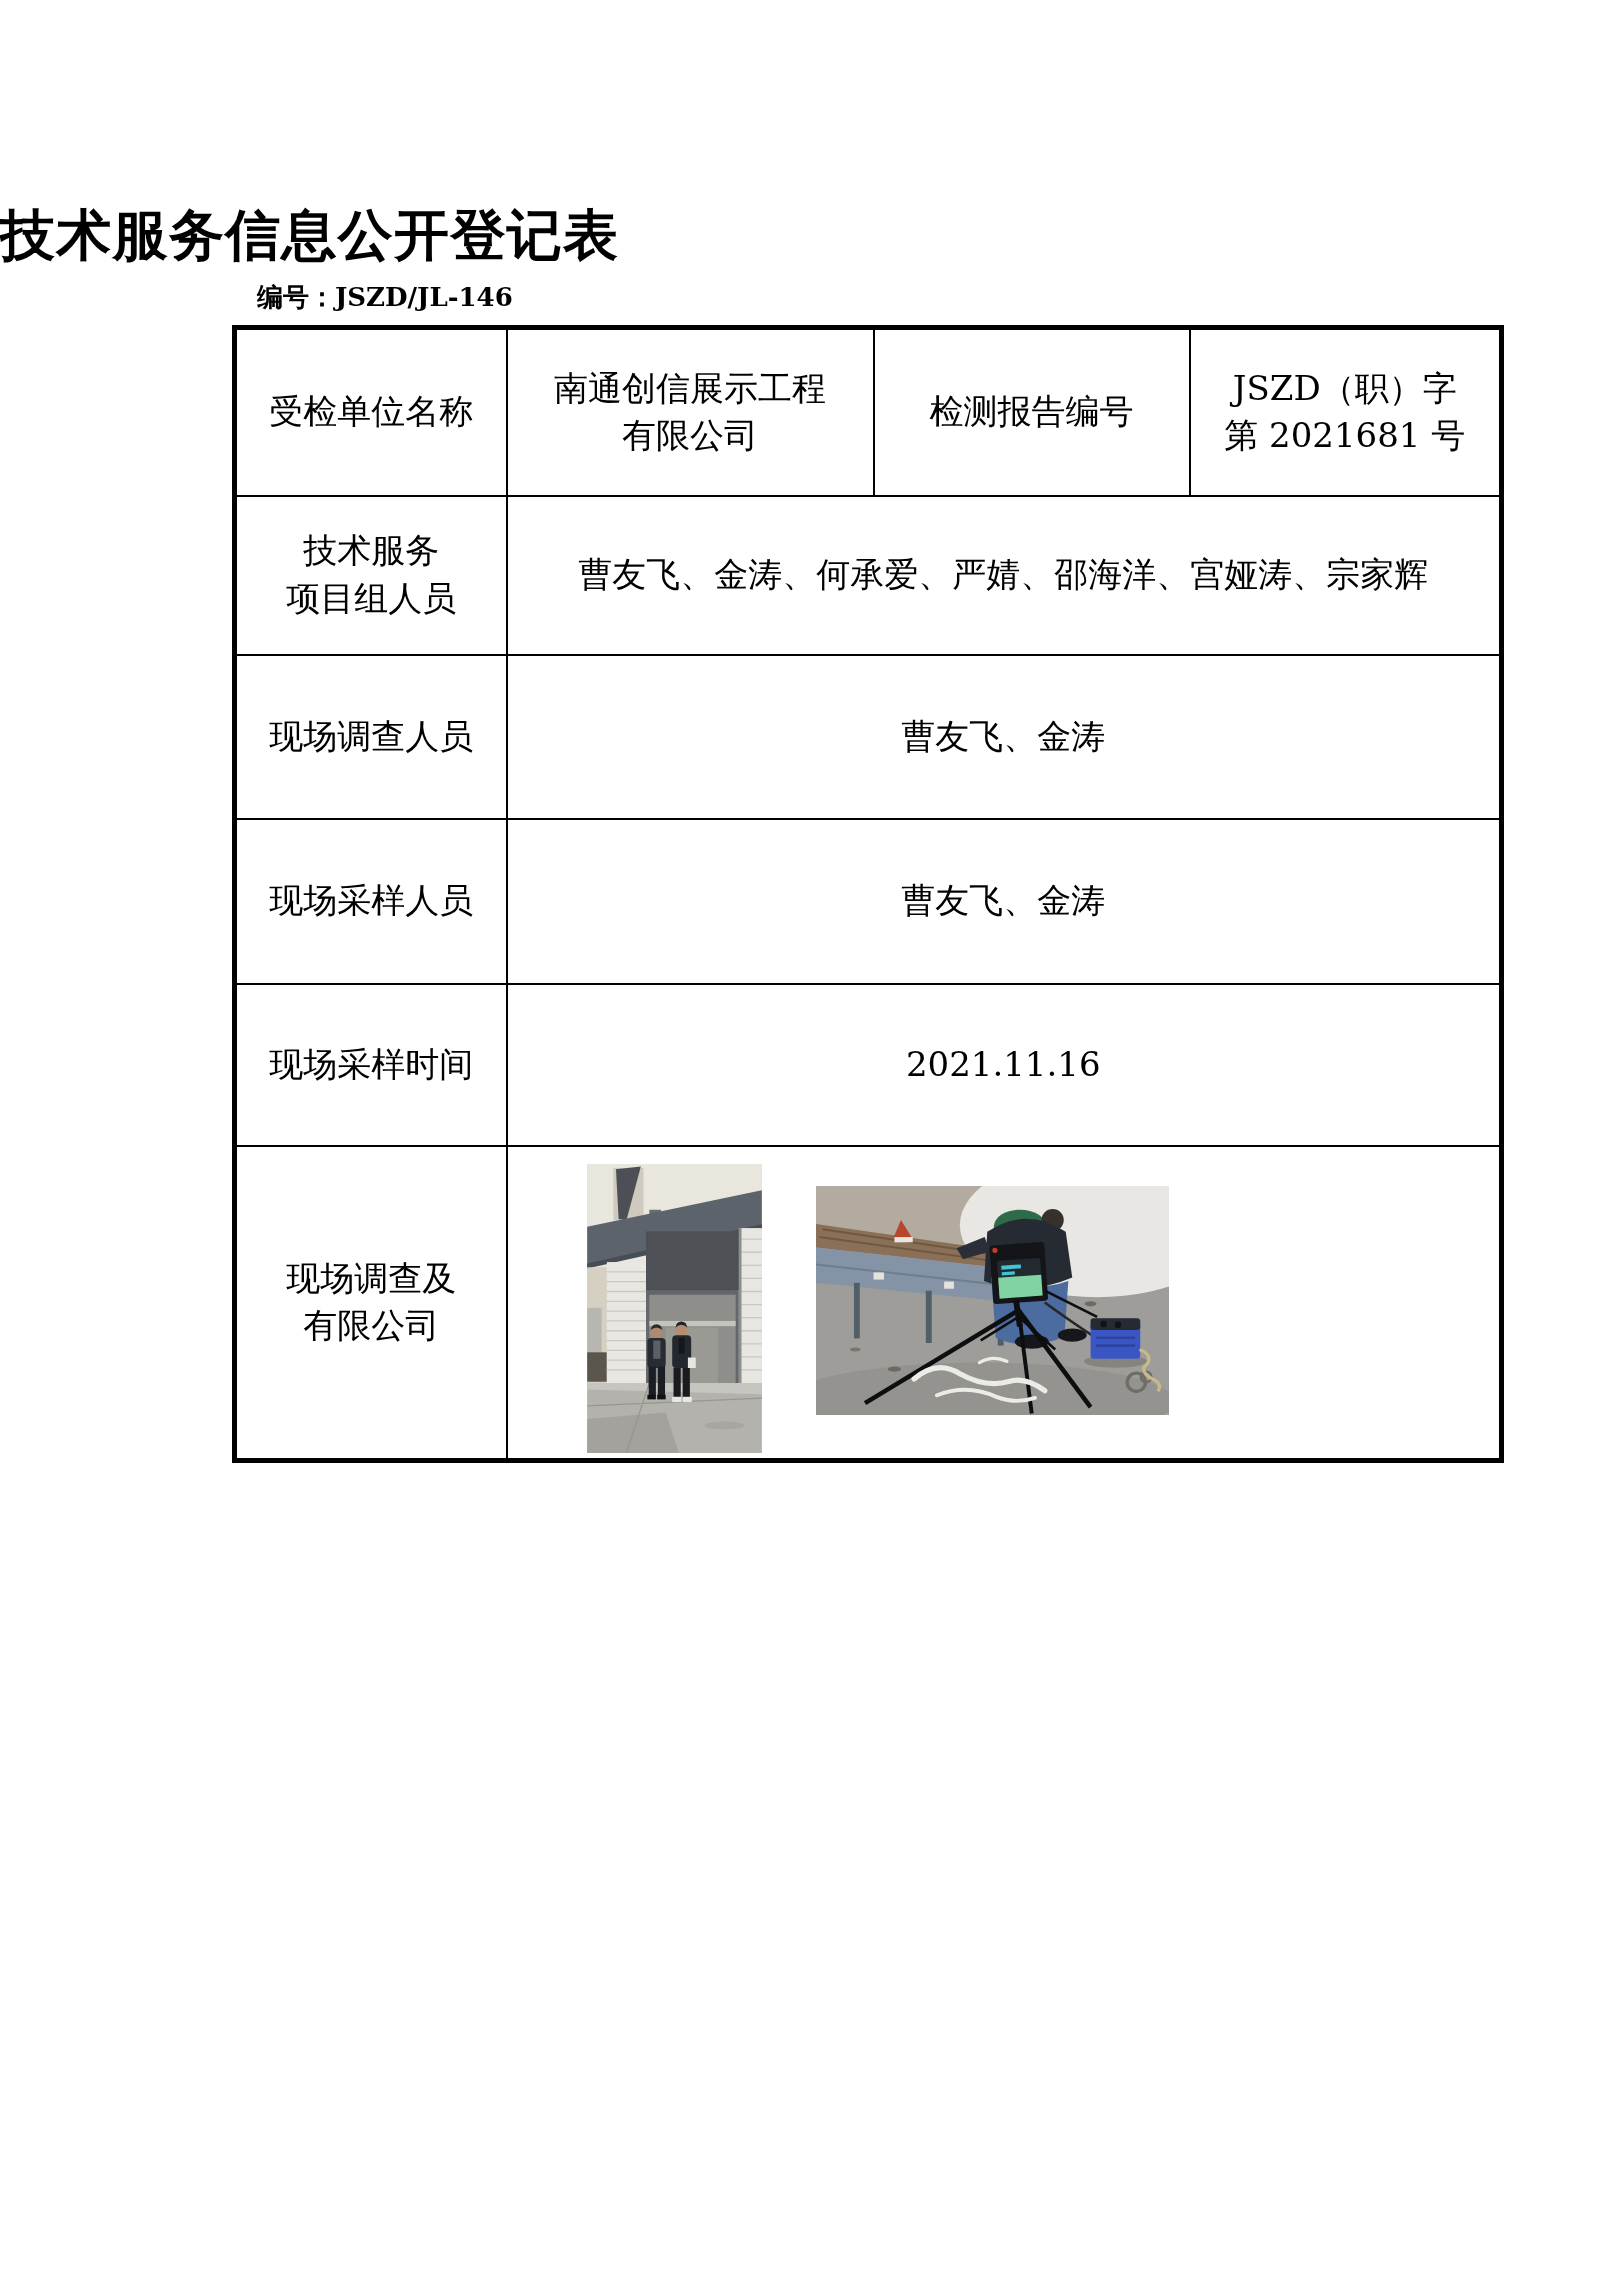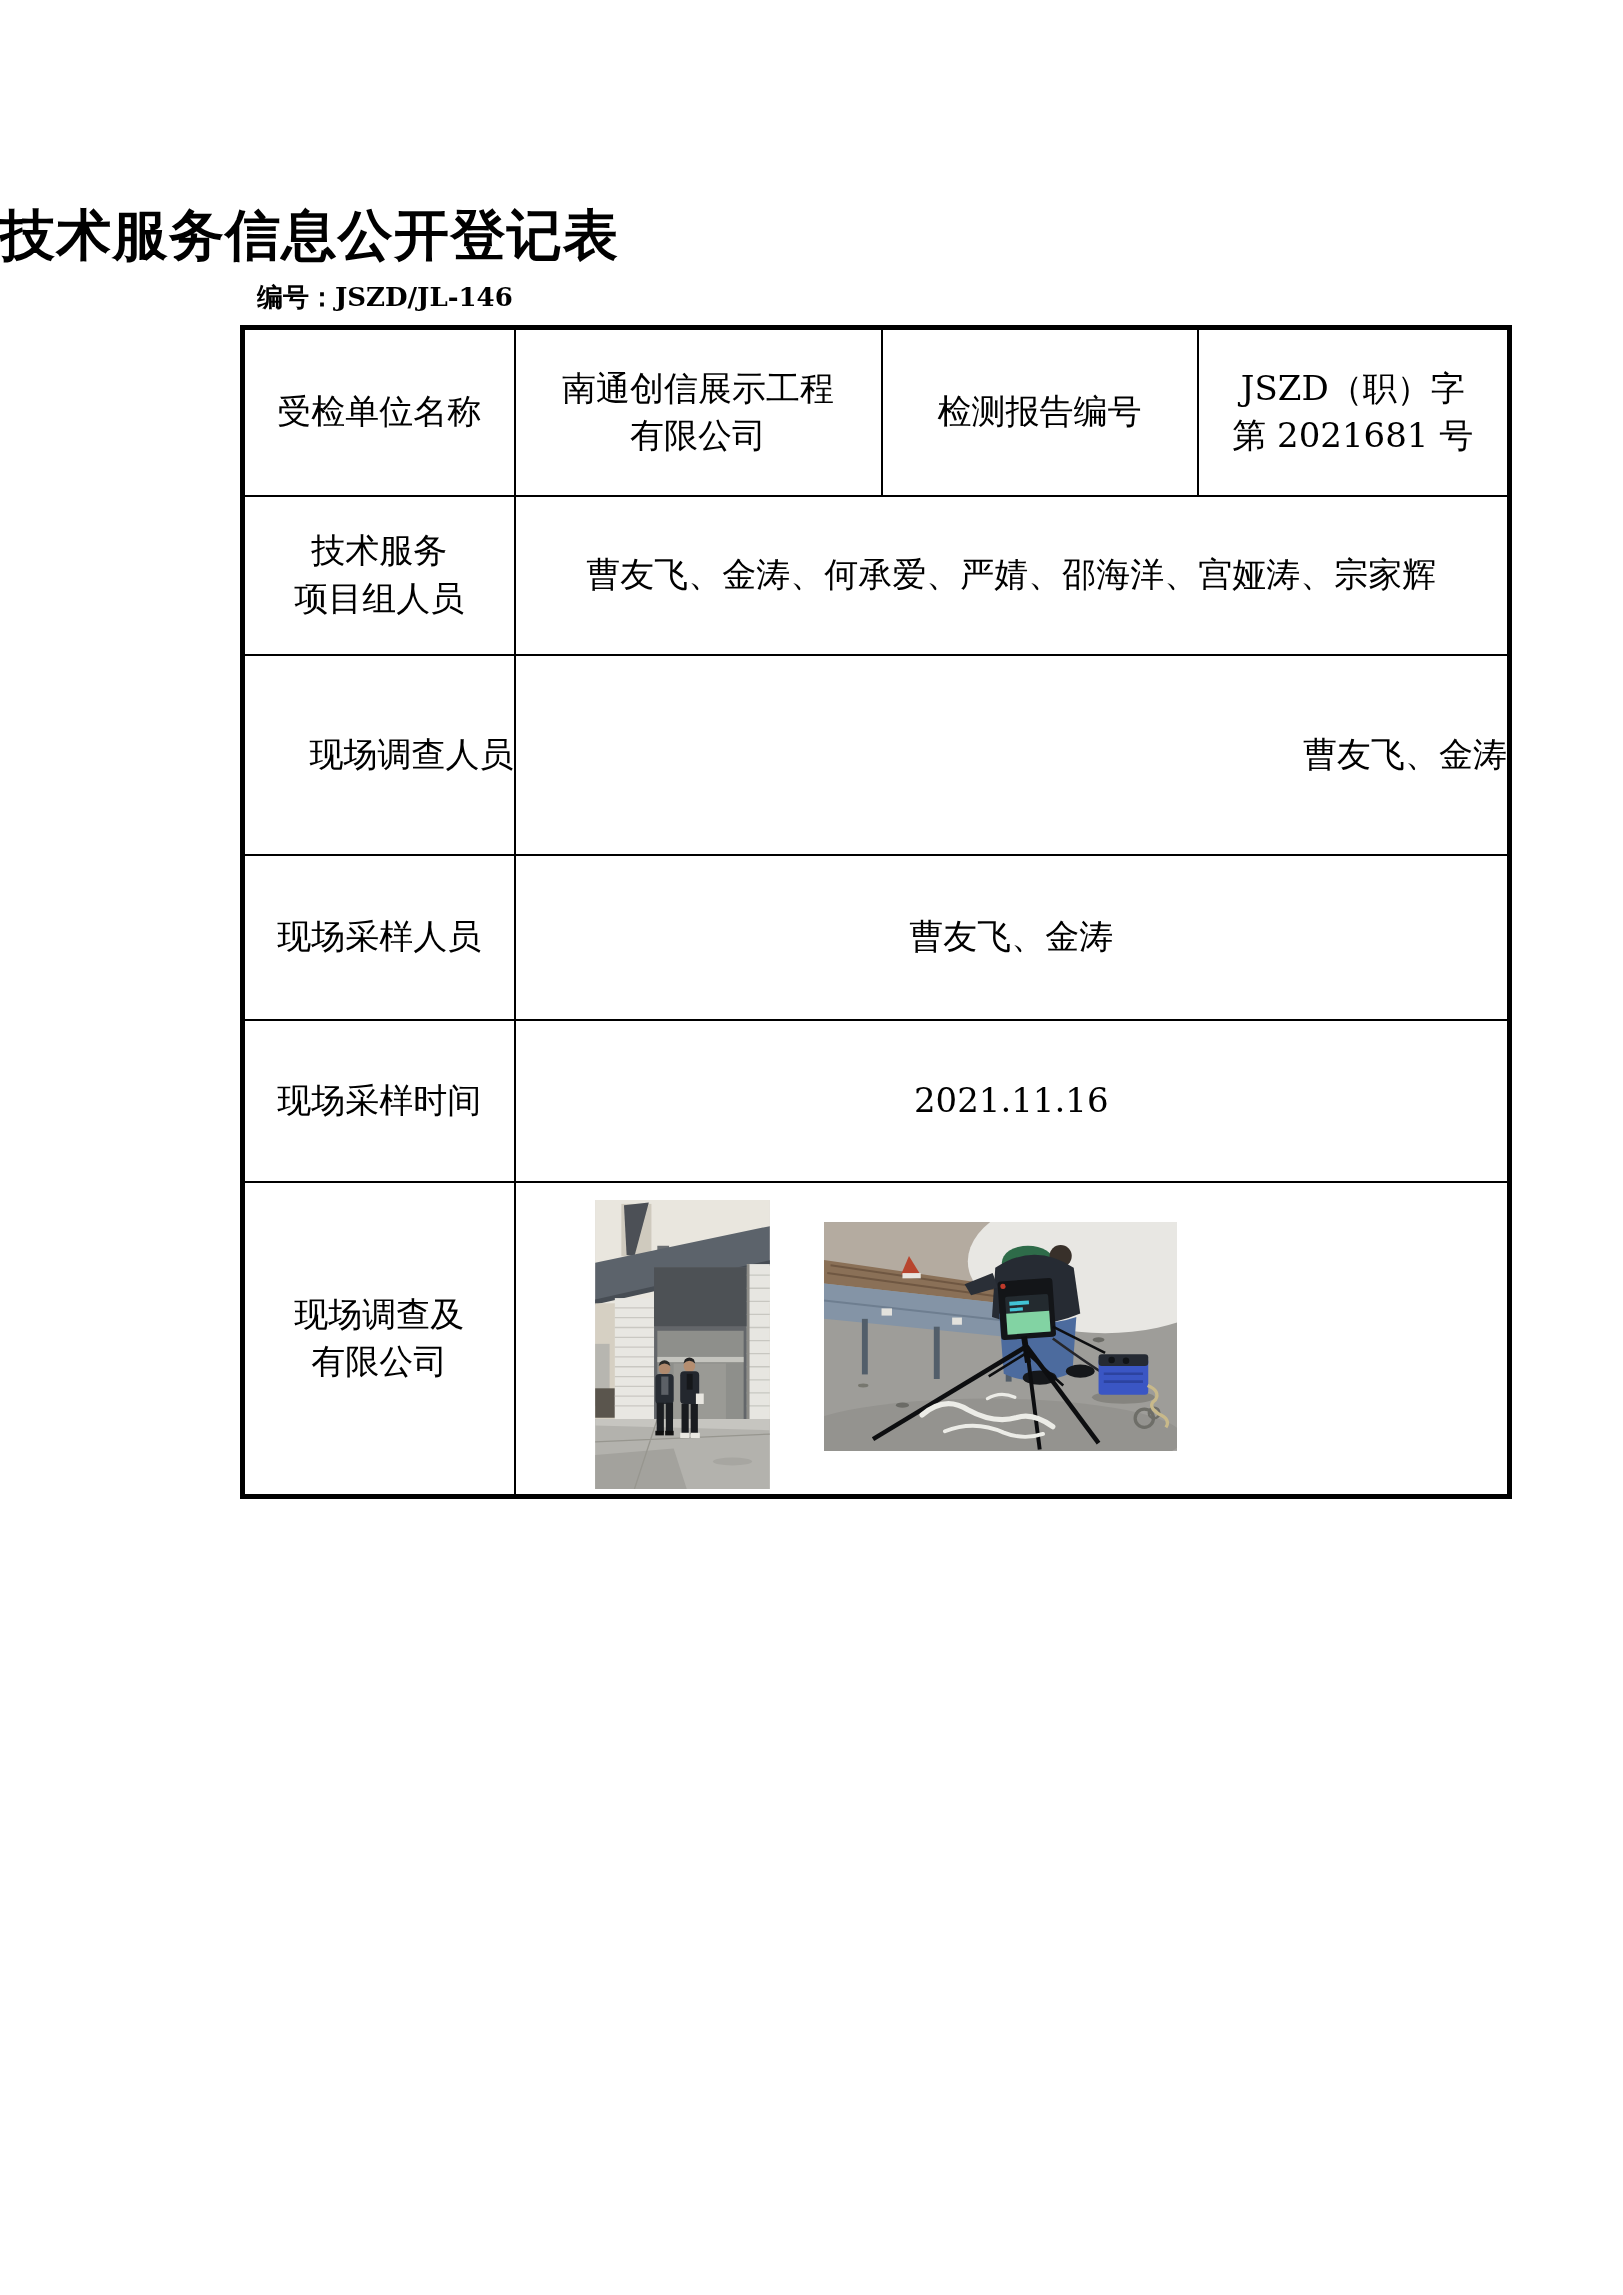--- a/index.html
+++ b/index.html
@@ -16,32 +16,31 @@
   }
   .doc-number {
     position:absolute; top:284px; left:257px;
     font-size:26px; font-weight:bold; line-height:1;
   }
   table.reg-table {
     position:absolute; top:325px; left:232px;
     width:1267px; table-layout:fixed;
     border-collapse:collapse;
     border:5.9px solid #000;
-    margin-left:8px;
   }
   table.reg-table td {
     border:2.6px solid #000;
     text-align:center; vertical-align:middle;
     font-size:34px; line-height:1.4;
     padding:0; overflow:hidden;
   }
   tr.r1 td { height:168px; }
   tr.r2 td { height:165px; }
   tr.r3 td { height:159px; }
-  tr.r4 td { height:200px;text-align:right; }
+  tr.r4 td { height:164px; }
   tr.r5 td { height:157px; }
   tr.r6 td { height:165px; }
   tr.r7 td { height:162px; }
   tr.r8 td { height:158px; }
   tr.r9 td { height:315px;text-align:center; }
   td.photo-cell { vertical-align:top; text-align:left; }
   .photos {
     display:flex; align-items:flex-start;
     padding:13px 0 0 79px; gap:54px;
   }

